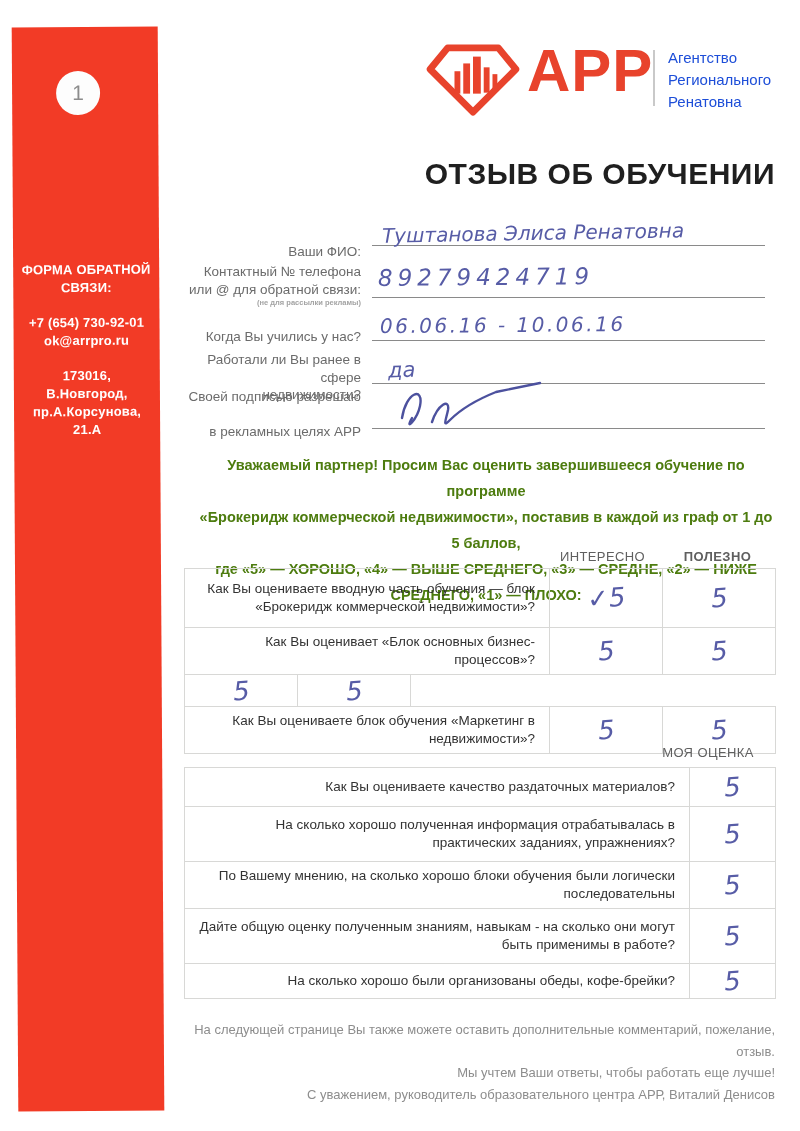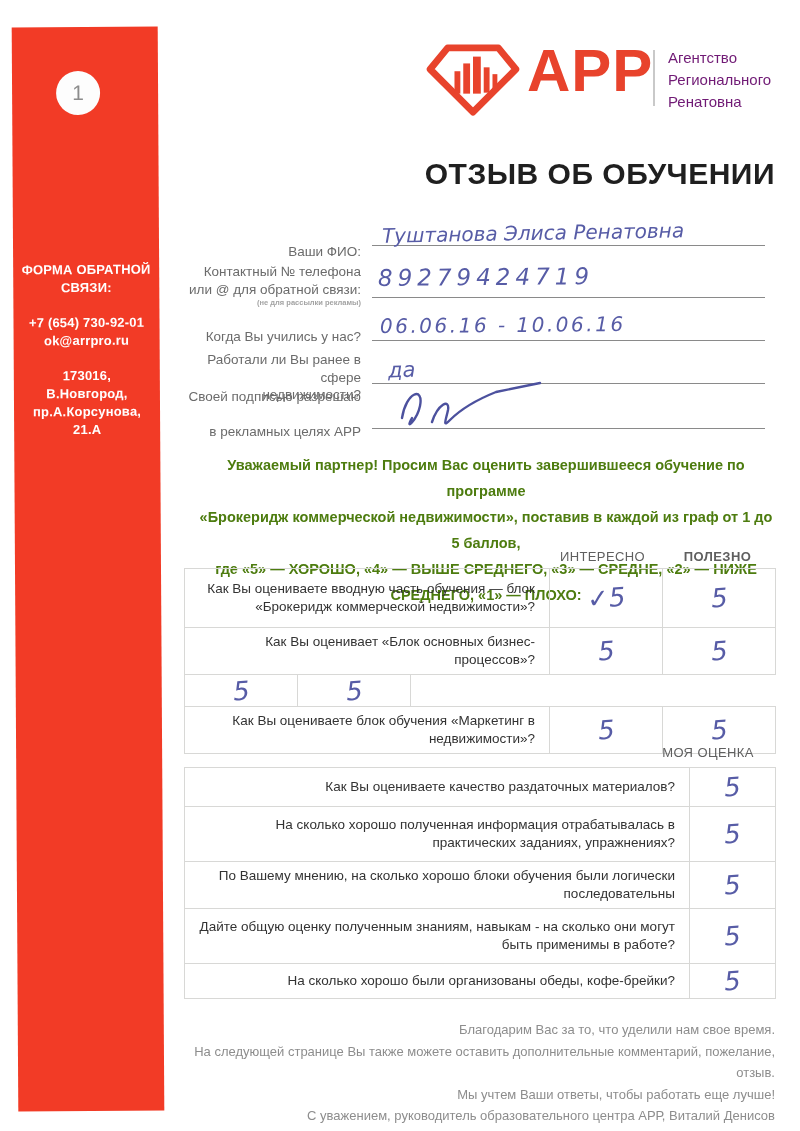--- a/index.html
+++ b/index.html
@@ -26,21 +26,21 @@
   .sc-gap { height:17px; }
 
   
   .gem { position:absolute; left:424px; top:42px; }
   .logo-text {
     position:absolute; left:527px; top:34px; font-size:60px; font-weight:bold;
     color:#e8432c; letter-spacing:1px; line-height:74px;
   }
   .logo-divider { position:absolute; left:653px; top:50px; width:2px; height:56px; background:#c9c9c9; }
   .tagline {
-    position:absolute; left:668px; top:47px; color:#701a75; font-size:15px; line-height:22px;
+    position:absolute; left:668px; top:47px; color:#1d4ed8; font-size:15px; line-height:22px;
   }
 
   
   .doc-title {
     position:absolute; right:25px; top:157px; font-size:30px; font-weight:bold;
     color:#1f1f1f; letter-spacing:0.5px;
   }
 
   
   .field-label {
@@ -245,19 +245,18 @@
     </div>
     <div class="tbl-row">
       <div class="cell q r-std">На сколько хорошо были организованы обеды, кофе-брейки?</div>
       <div class="cell s r-std">
           <span class="ink mark">5</span>
         </div>
     </div>
   </div>
 
   <div class="footer">
-    <div>Благодарим Вас за то, что уделили нам свое время.</div>
     <div>На следующей странице Вы также можете оставить дополнительные комментарий, пожелание, отзыв.</div>
     <div>Мы учтем Ваши ответы, чтобы работать еще лучше!</div>
     <div>С уважением, руководитель образовательного центра АРР, Виталий Денисов</div>
   </div>
 
 </div>
 
 </body></html>

